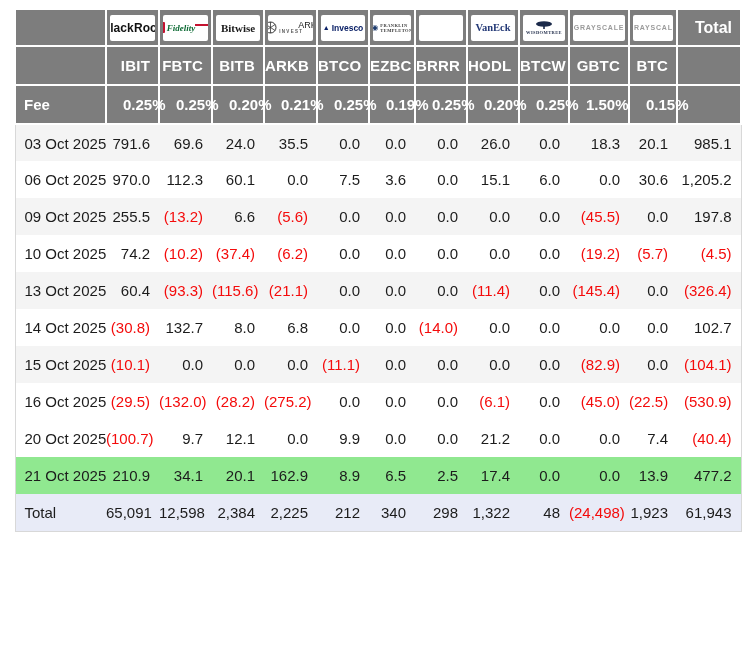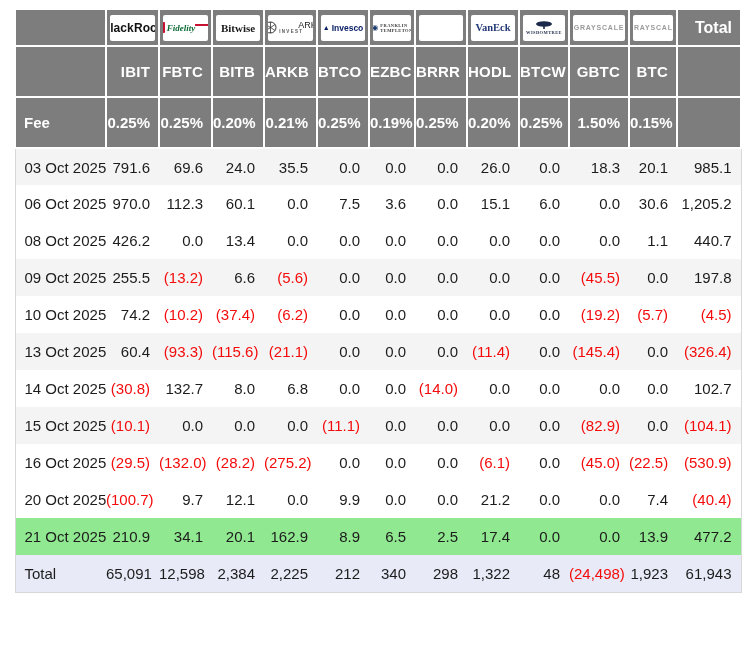--- a/index.html
+++ b/index.html
@@ -5,25 +5,25 @@
   :root{
     --header-bg:#7d7d7d; --row-alt:#f4f4f4; --row-white:#ffffff;
     --green:#90e890; --total-bg:#e8ebf7; --neg:#f40b0b; --ink:#1c1c1c;
   }
   *{box-sizing:border-box;}
   html,body{margin:0;padding:0;background:#fff;}
   body{font-family:"Liberation Sans","DejaVu Sans",sans-serif;width:748px;height:651px;overflow:hidden;}
   .page{padding:8px 7px 0 14px;}
   table{border-collapse:collapse;table-layout:fixed;width:727px;}
   
-  thead th{background:var(--header-bg);border:2px solid #fff;padding:0;height:51px;
+  thead th{background:var(--header-bg);border:2px solid #fff;padding:0;height:39px;
            color:#fff;font-weight:bold;vertical-align:middle;}
   thead tr.logo-row th{height:37px;}
   th.ticker{font-size:15px;text-align:right;padding-right:8px;letter-spacing:.2px;}
-  th.fee-val{font-size:15px;text-align:right;padding-right:8px;}
+  th.fee-val{font-size:15px;text-align:right;padding-right:8px;padding-left:16px;}
   th.fee-label{font-size:15px;text-align:left;padding-left:8px;}
   th.total-h{font-size:16px;text-align:right;padding-right:8px;}
   
   .logo-card{background:#fff;border-radius:2px;height:26px;width:calc(100% - 6px);
              margin:0 auto;display:flex;align-items:center;justify-content:center;
              gap:2px;overflow:hidden;}
   .lg-blackrock{color:#111;font-size:12px;font-weight:800;letter-spacing:.1px;}
   .fid-f{width:11px;height:11px;background:#c41230;color:#fff;font:700 8px "Liberation Serif",serif;
          display:flex;align-items:center;justify-content:center;border-radius:1px;flex:0 0 auto;}
   .fid-col{display:flex;flex-direction:row;align-items:flex-start;line-height:1;}
@@ -219,35 +219,20 @@
           <td>0.0</td>
           <td>7.5</td>
           <td>3.6</td>
           <td>0.0</td>
           <td>15.1</td>
           <td>6.0</td>
           <td>0.0</td>
           <td>30.6</td>
           <td>1,205.2</td>
         </tr>
-        <tr class="plain">
-          <td class="date">08 Oct 2025</td>
-          <td>426.2</td>
-          <td>0.0</td>
-          <td>13.4</td>
-          <td>0.0</td>
-          <td>0.0</td>
-          <td>0.0</td>
-          <td>0.0</td>
-          <td>0.0</td>
-          <td>0.0</td>
-          <td>0.0</td>
-          <td>1.1</td>
-          <td>440.7</td>
-        </tr>
         <tr class="alt">
           <td class="date">09 Oct 2025</td>
           <td>255.5</td>
           <td class="neg">(13.2)</td>
           <td>6.6</td>
           <td class="neg">(5.6)</td>
           <td>0.0</td>
           <td>0.0</td>
           <td>0.0</td>
           <td>0.0</td>

